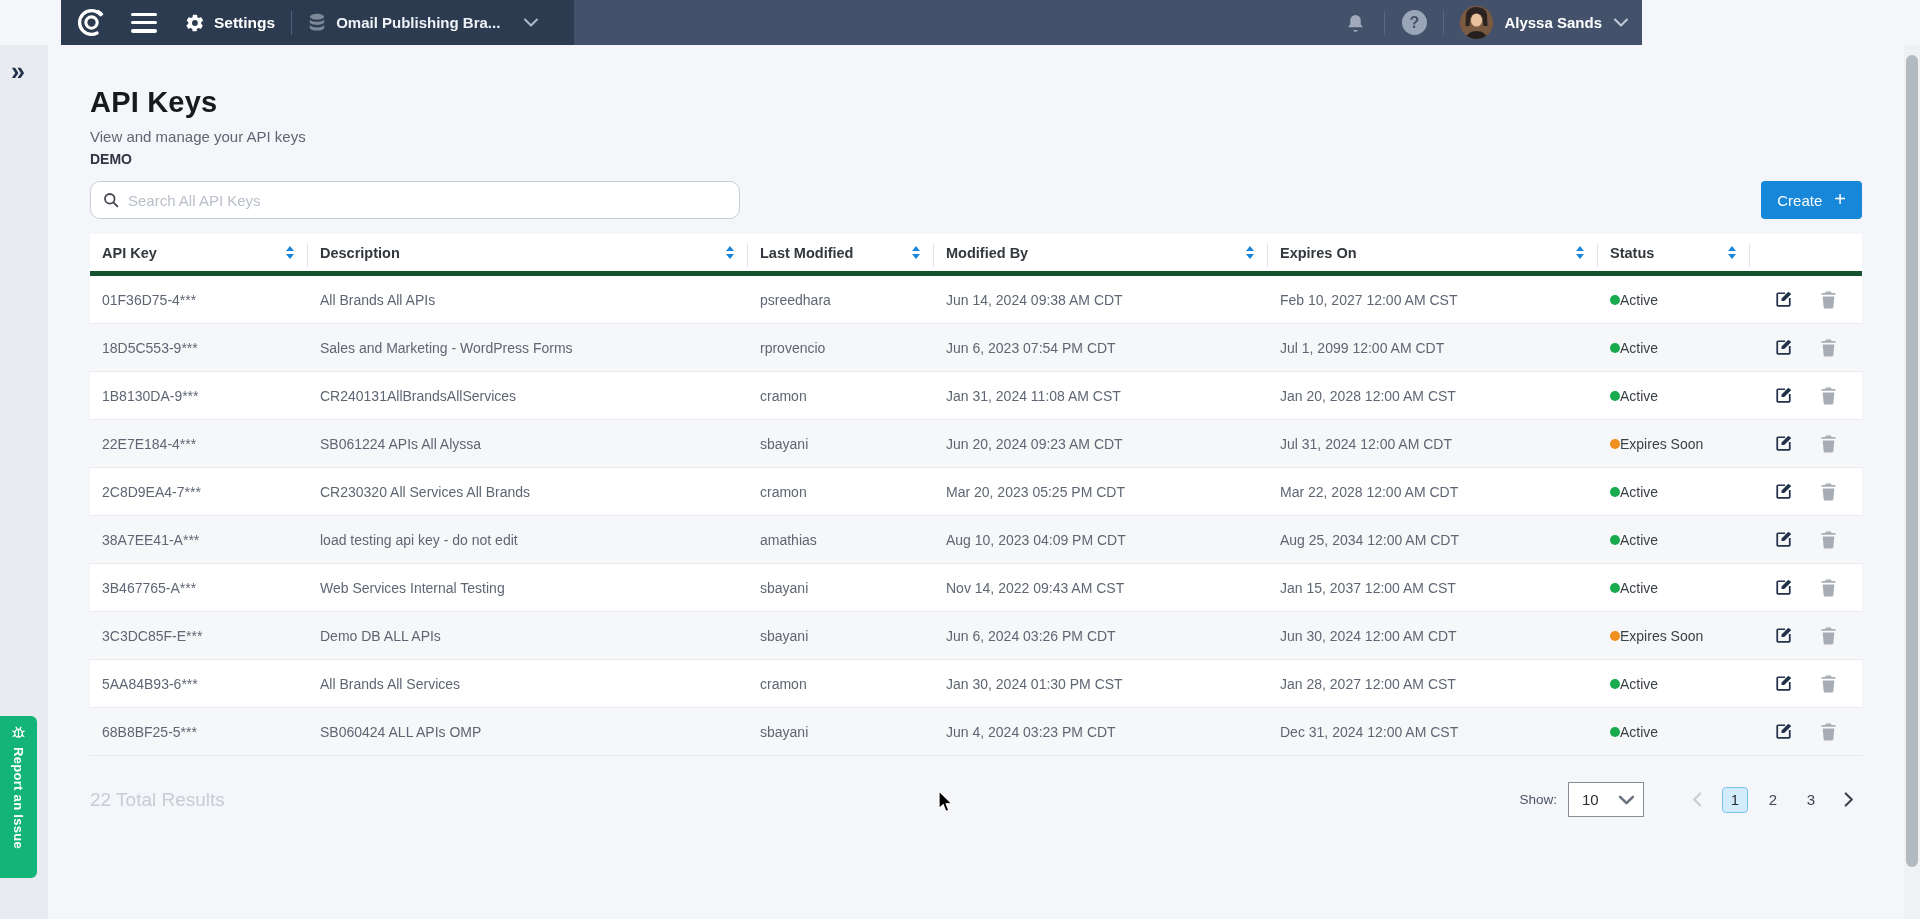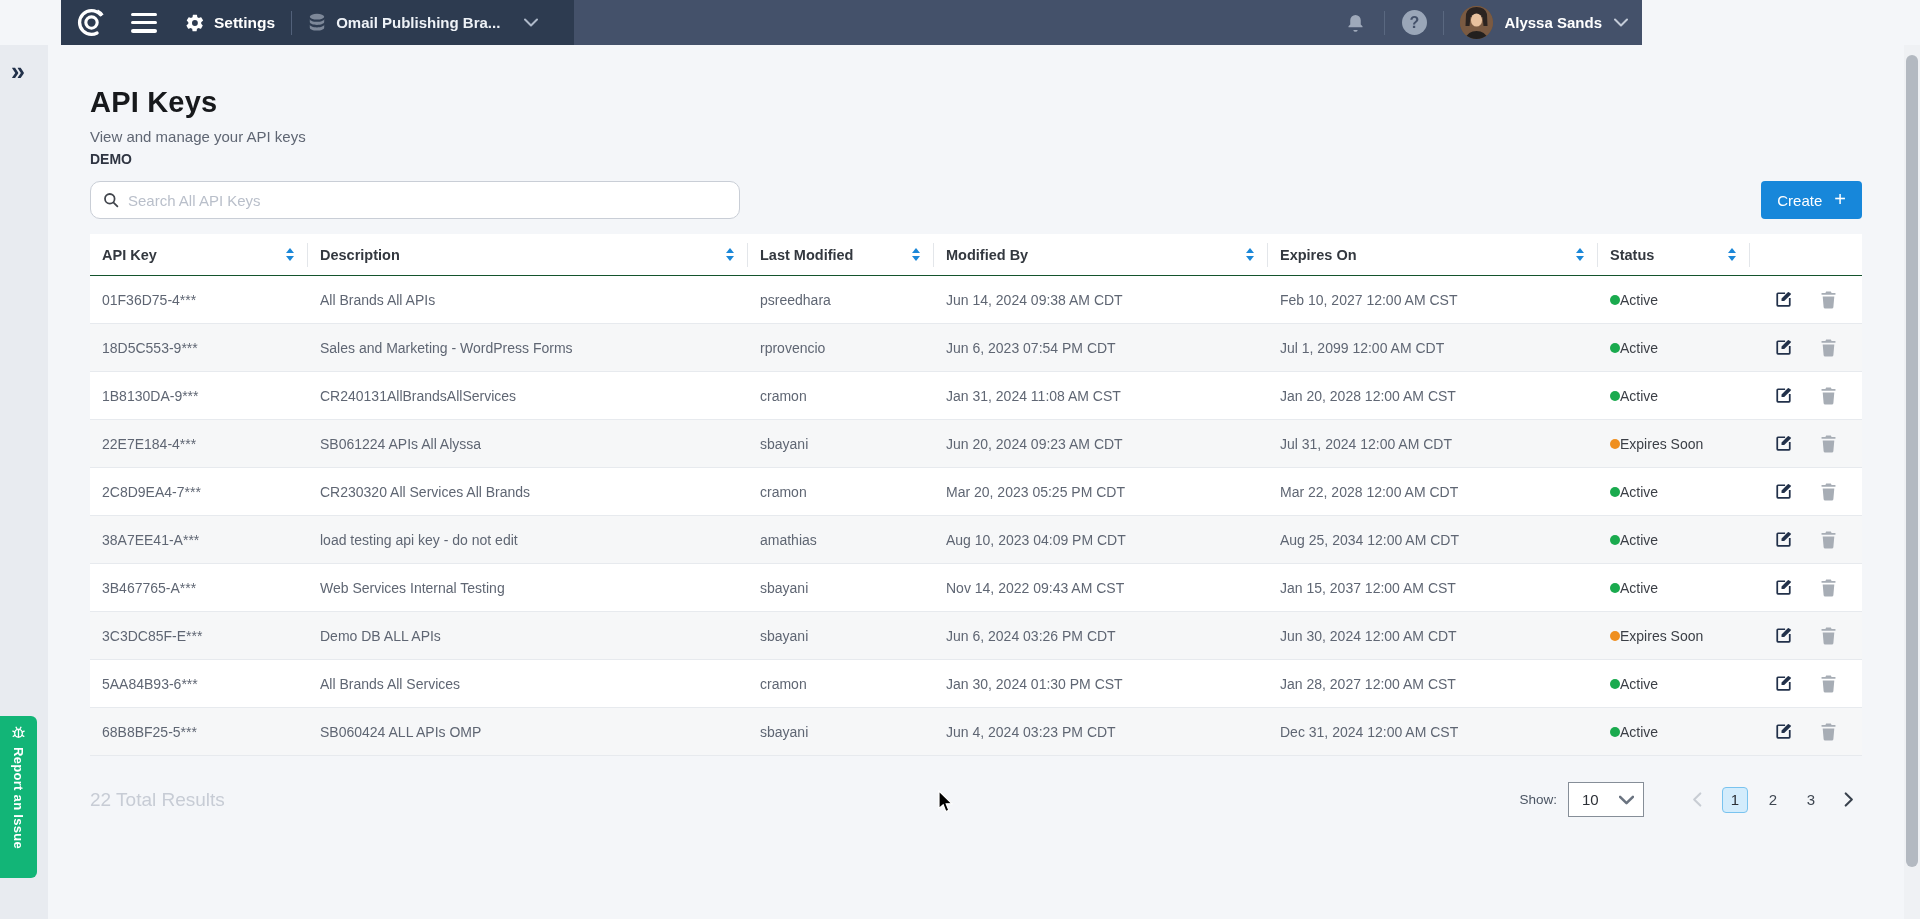--- a/index.html
+++ b/index.html
@@ -50,21 +50,21 @@
   .search-box{ width:650px; height:38px; background:#fff; border:1px solid #c9ced6; border-radius:10px;
     display:flex; align-items:center; padding:0 12px; gap:9px;}
   .search-box input{ border:none; outline:none; flex:1; font-size:15px; font-family:"Liberation Sans",sans-serif; color:#3c4043; background:transparent;}
   .search-box input::placeholder{ color:#b9bfca; }
   .create-btn{ height:38px; padding:0 16px; background:var(--accent_blue); color:#fff; border:none; border-radius:4px;
     font-size:15px; font-family:"Liberation Sans",sans-serif; display:flex; align-items:center; gap:12px; cursor:pointer;}
   .create-btn .plus{ font-size:20px; font-weight:400; line-height:1; margin-top:-2px;}
   
   .table{ margin-top:15px; width:1772px; background:#fff;}
   .thead,.trow{ display:grid; grid-template-columns:218px 440px 186px 334px 330px 152px 112px; align-items:center;}
-  .thead{ height:42px; border-bottom:1px solid #14532d; background:#fff;}
+  .thead{ height:42px; border-bottom:5px solid #14532d; background:#fff;}
   .th{ position:relative; height:100%; display:flex; align-items:center; justify-content:space-between;
     padding:0 14px 0 12px; font-size:14.5px; font-weight:700; color:#33383f; cursor:pointer;}
   .th:not(:last-child)::after{ content:""; position:absolute; right:0; top:9px; height:24px; width:1px; background:#e3e6ea;}
   .sort{ display:flex; flex-direction:column; gap:2.5px; }
   .sort i{ display:block; width:0; height:0; border-left:4.5px solid transparent; border-right:4.5px solid transparent;}
   .sort .up{ border-bottom:5.5px solid #1b87d8;}
   .sort .down{ border-top:5.5px solid #1b87d8;}
   .trow{ height:48px; border-bottom:1px solid #e7eaee; background:#fff;}
   .trow:nth-child(even){ background:#f6f7f8; }
   .td{ padding:0 10px 0 12px; font-size:14px; color:#5f6673; white-space:nowrap; overflow:hidden; text-overflow:ellipsis;}

